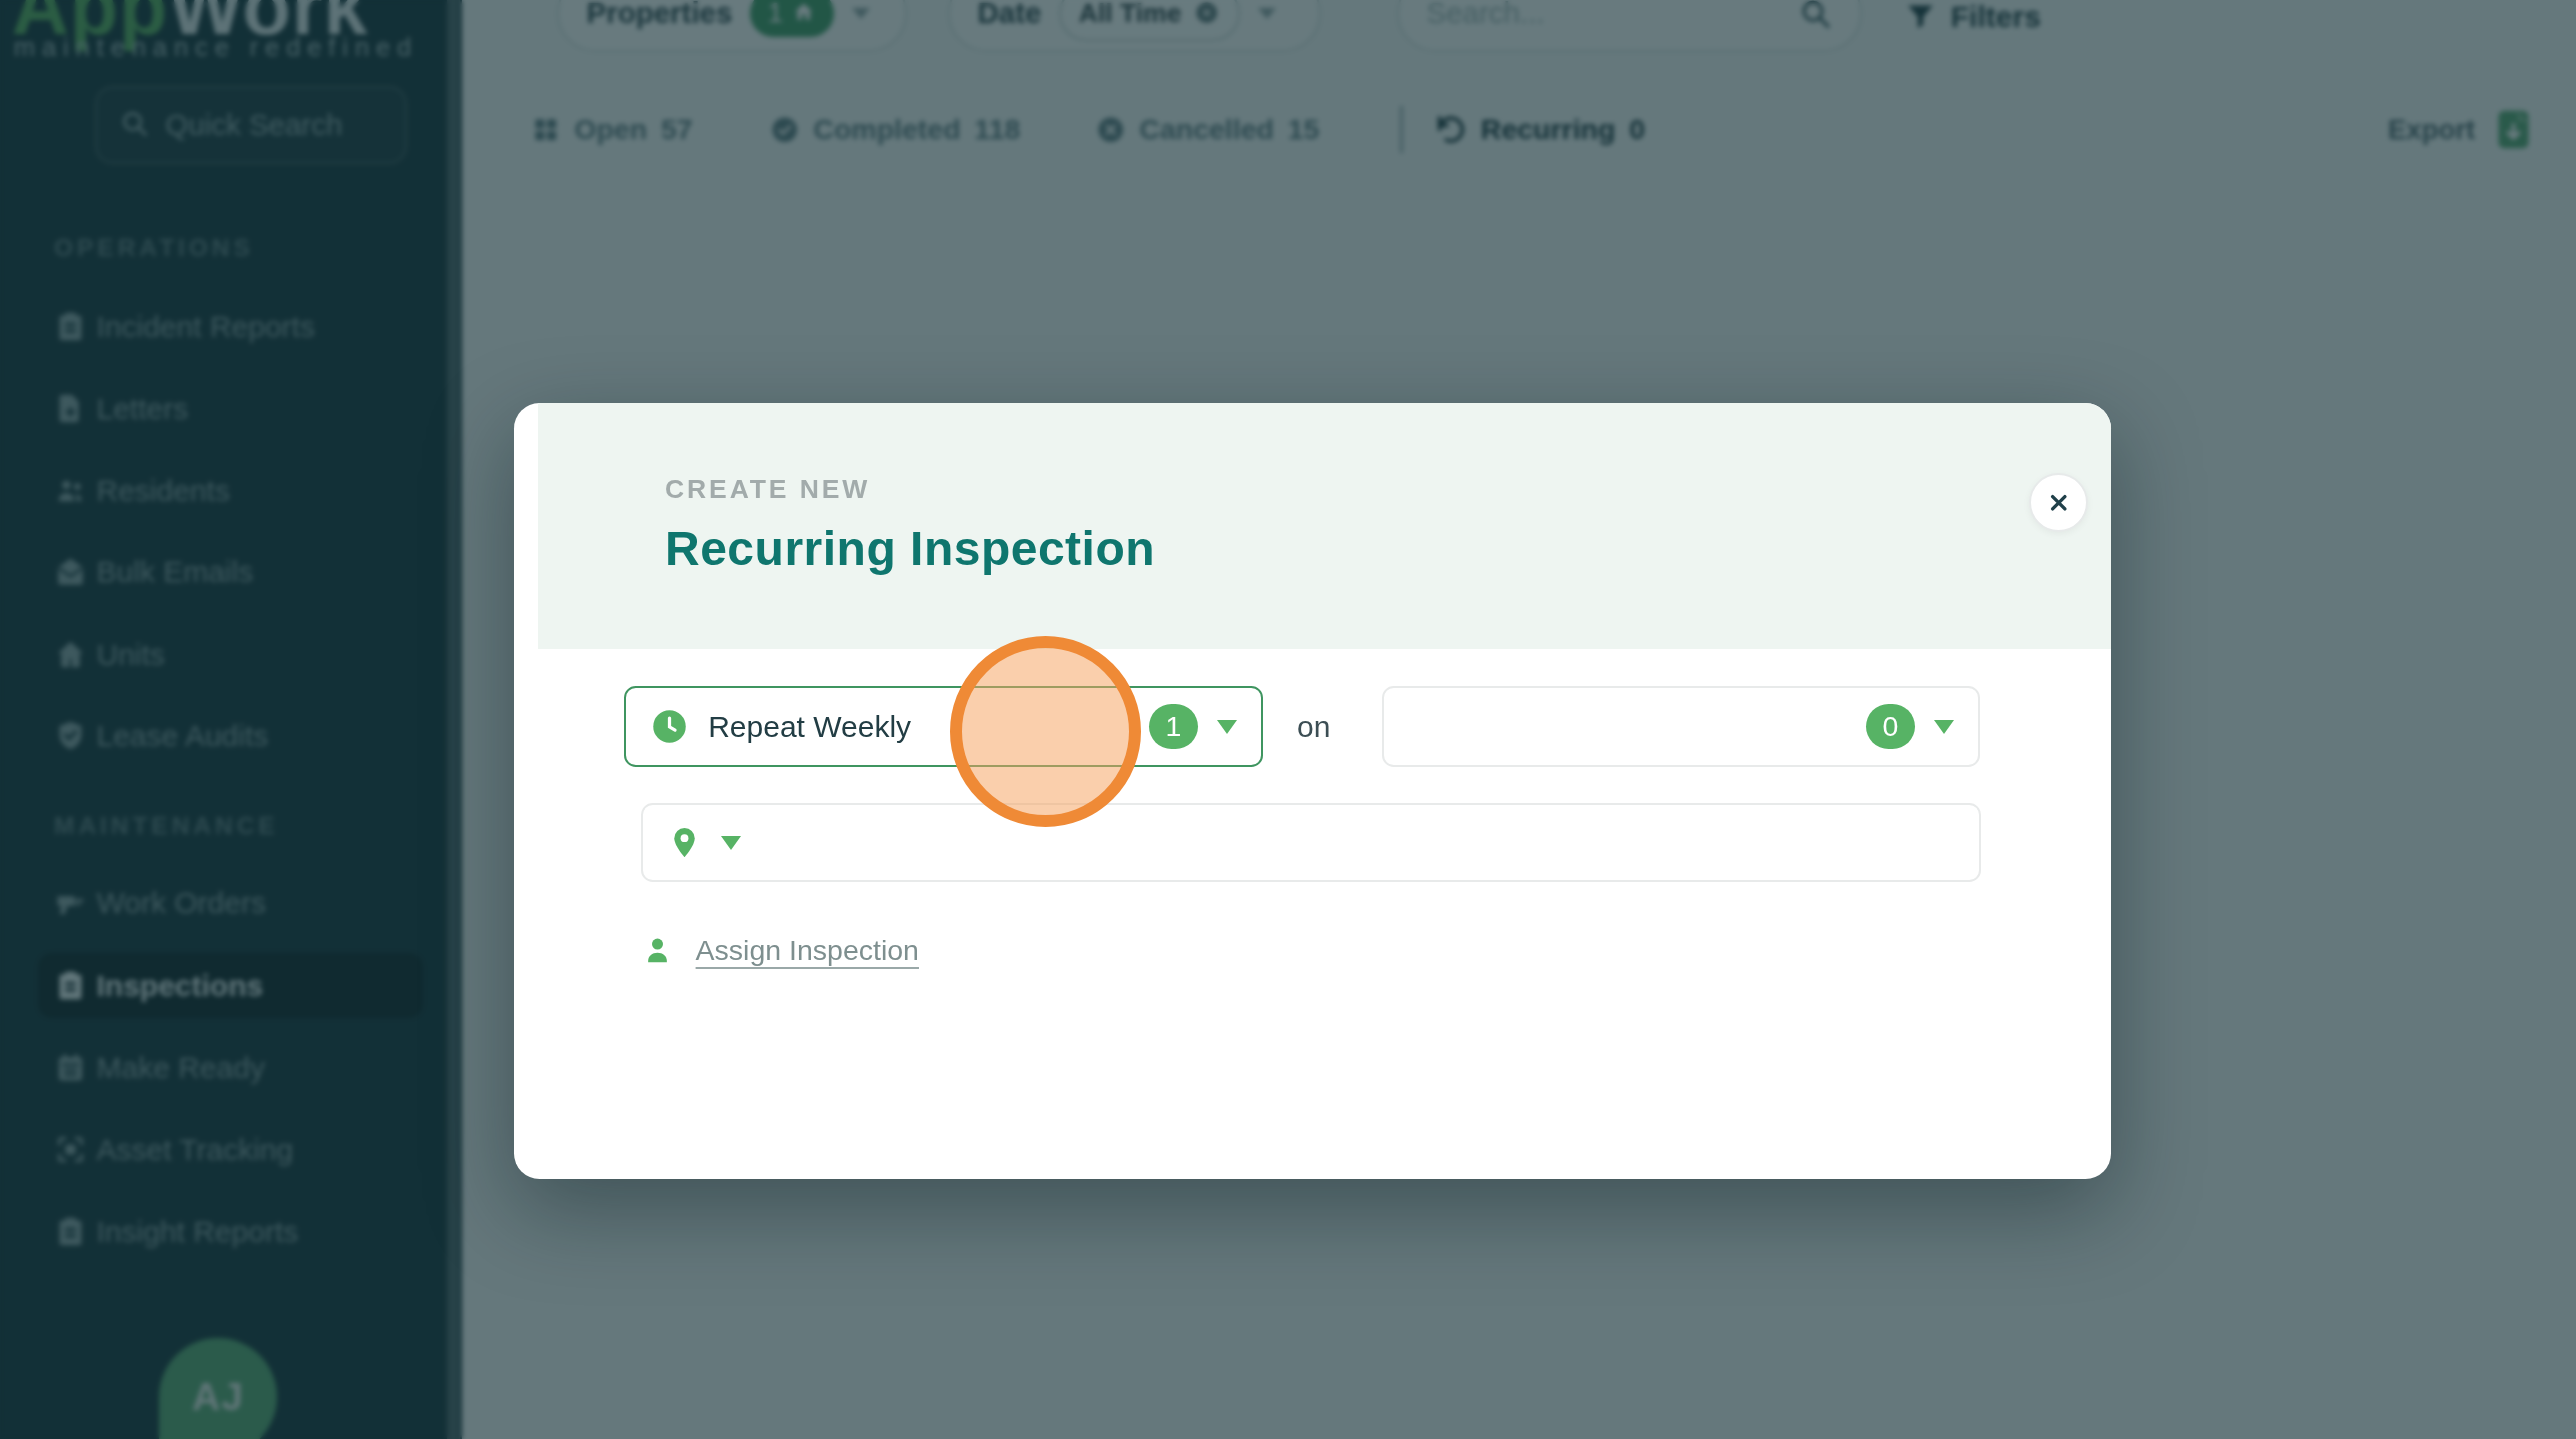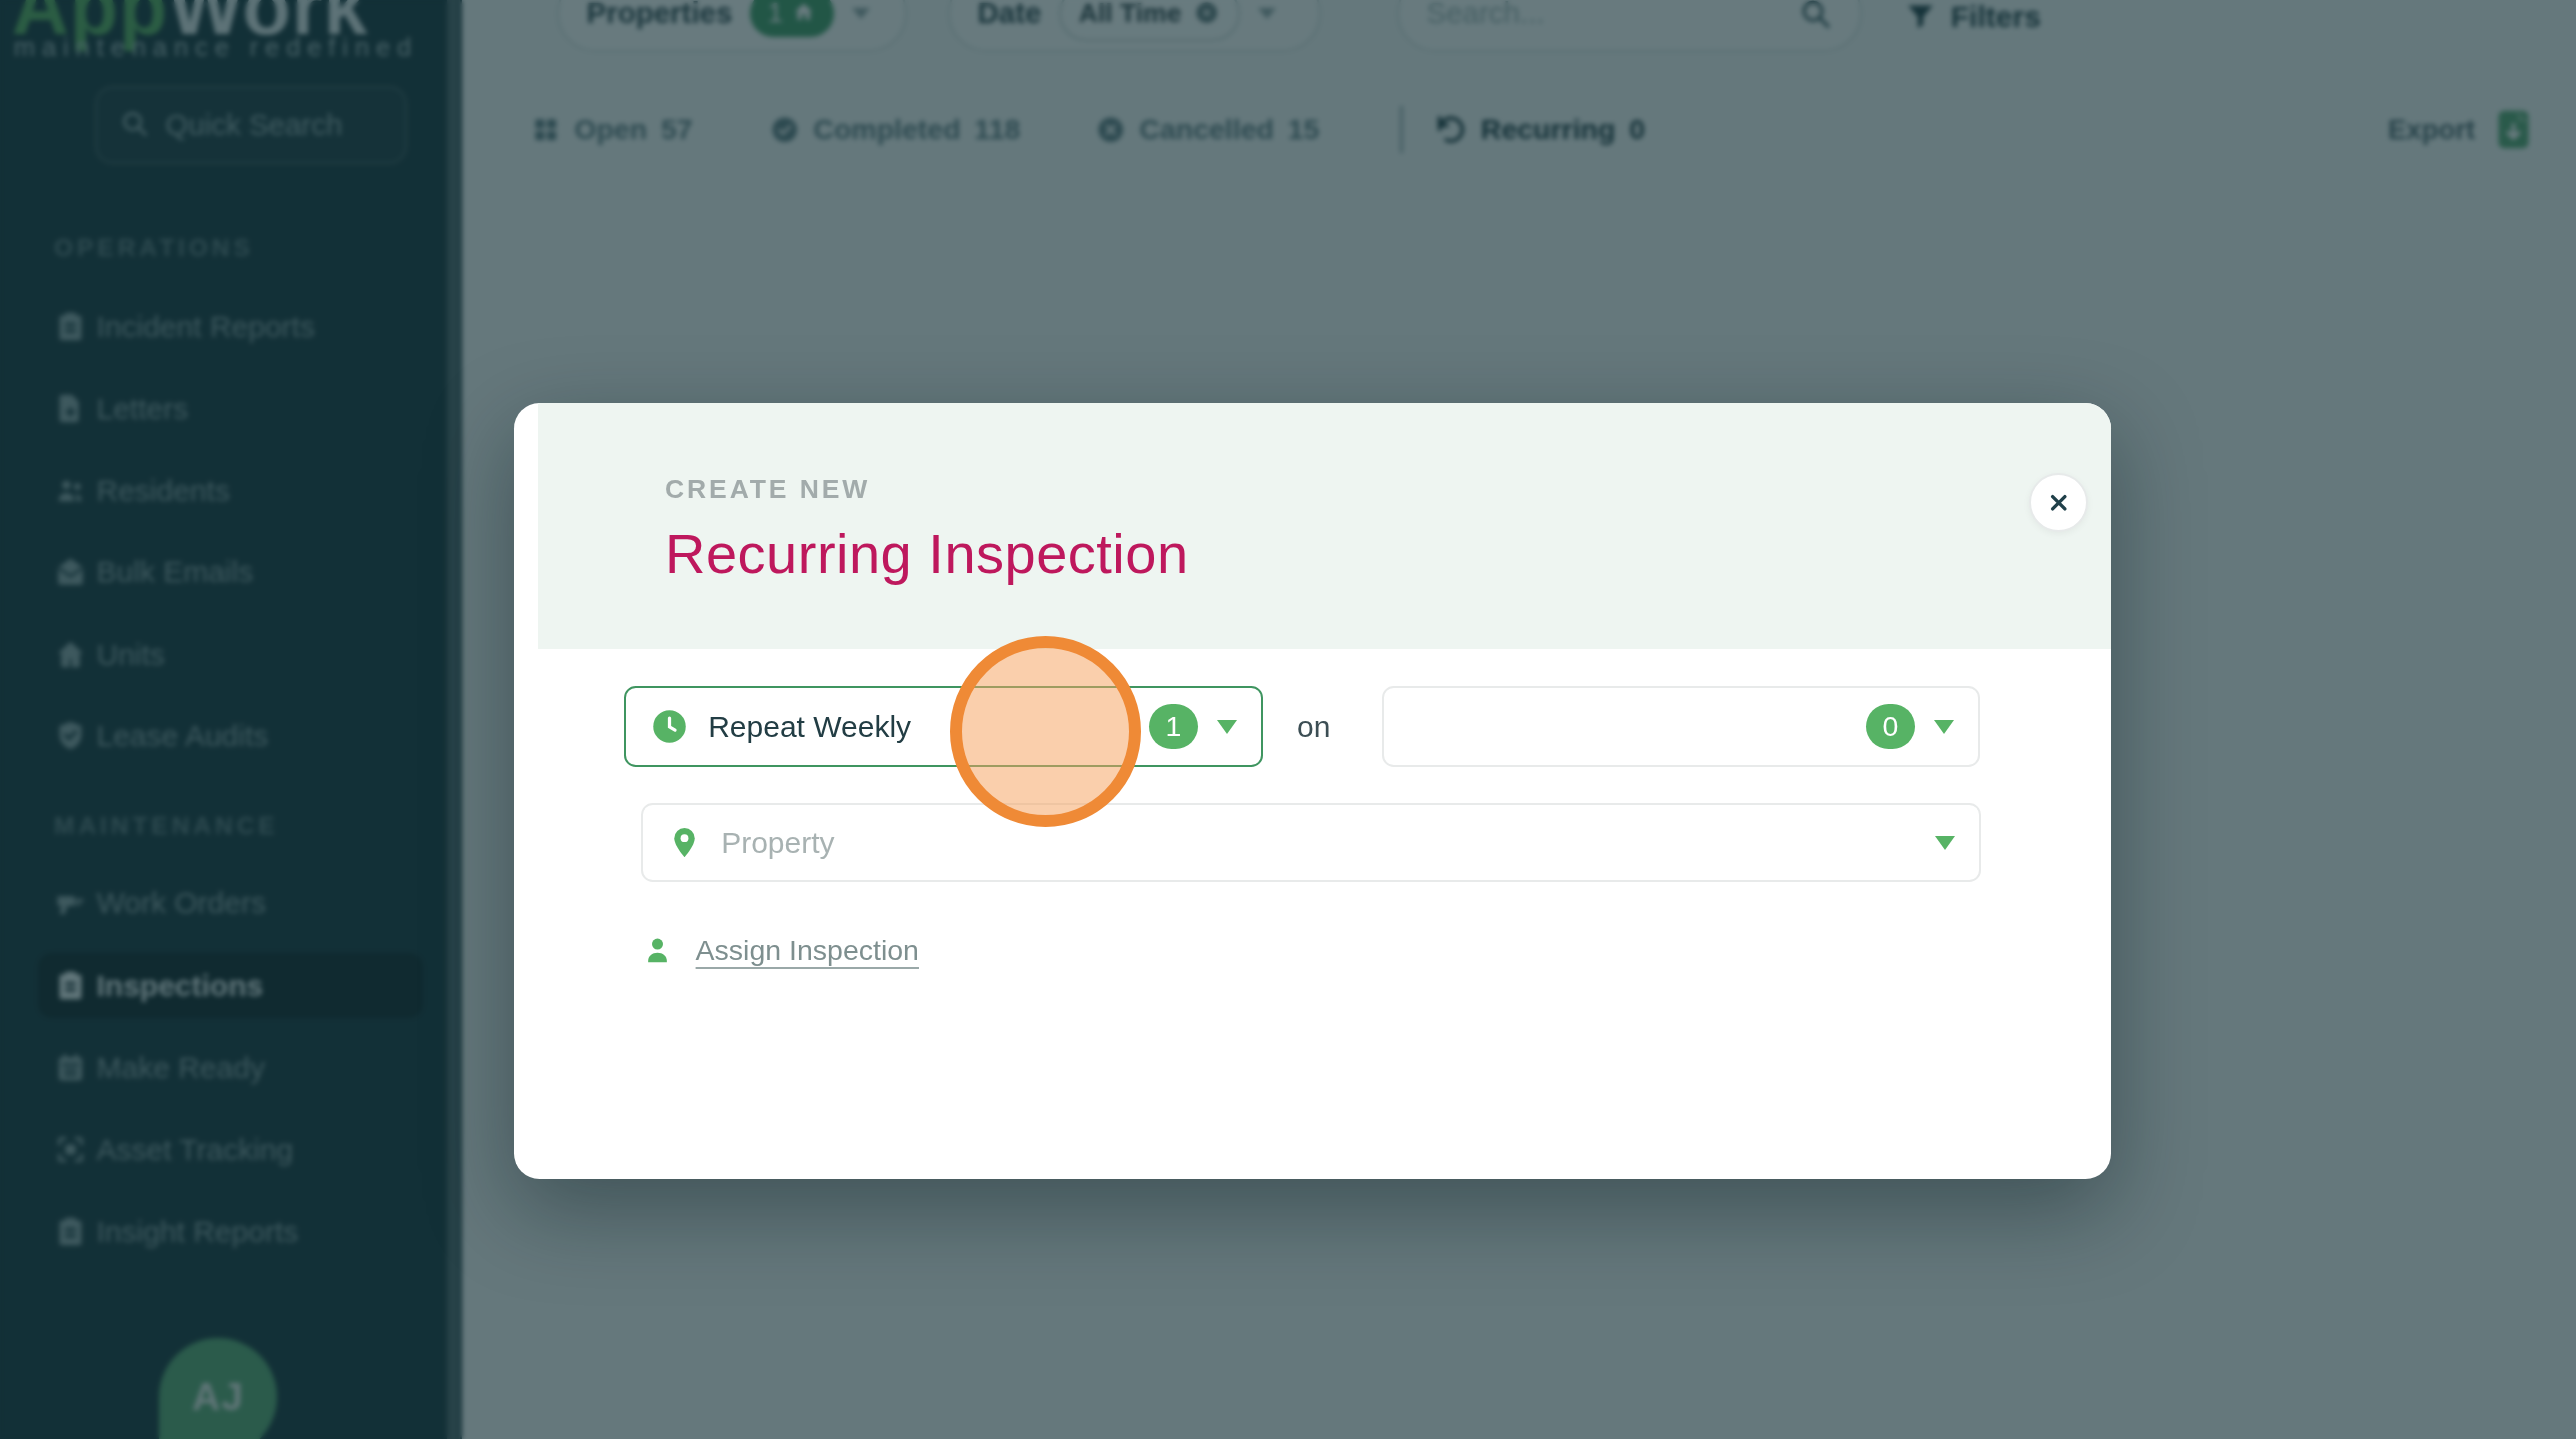--- a/index.html
+++ b/index.html
@@ -40,21 +40,21 @@
   .tab-divider { position:absolute; left:938px; top:106px; width:2.9px; height:47px; background:#9db0b4; }
   .export { position:absolute; left:1926px; top:100px; height:59px; display:flex; align-items:center; gap:15.7px; font-size:27.5px; font-weight:600; color:#4b656d; cursor:pointer; }
 
   
   .overlay { position:absolute; inset:0; background:rgba(18,46,52,0.63); backdrop-filter:blur(2.9px); z-index:10; }
 
   
   .modal { position:absolute; left:514px; top:403px; width:1597px; height:776px; background:#fff; border-radius:25.5px; box-shadow:0 29.5px 88px rgba(8,28,33,0.40); z-index:20; overflow:hidden; }
   .modal-header { position:relative; height:246px; background:#eef5f1; padding:71px 0 0 127px;margin-left:24px; }
   .eyebrow { font-size:26.5px; letter-spacing:2.9px; color:#a2abab; font-weight:600; }
-  .mtitle { font-size:56px; color:#be185d; font-weight:400; margin-top:15.7px; letter-spacing:0.5px; }
+  .mtitle { font-size:48px; color:#0f766e; font-weight:700; margin-top:15.7px; letter-spacing:0.5px; }
   .close-btn { position:absolute; left:1491px; top:70px; width:59px; height:59px; border-radius:50%; background:#fff; border:2.9px solid #e7eaea; display:flex; align-items:center; justify-content:center; cursor:pointer; box-shadow:0 2px 7.9px rgba(0,0,0,0.05); }
 
   .field { position:absolute; display:flex; align-items:center; background:#fff; border-radius:11.8px; padding:0 23.6px; gap:19.6px; }
   .f-repeat { left:110px; top:283px; width:639px; height:81px; border:2.9px solid #3f9560; }
   .f-weekday { left:868px; top:283px; width:598px; height:81px; border:2.9px solid #e8eaea; justify-content:flex-end; }
   .f-property { left:127px; top:400px; width:1340px; height:79px; border:2.9px solid #e8eaea; }
   .field .val { font-size:30px; color:#223d44; flex:1 1 auto; }
   .field .ph { font-size:30px; color:#a8b2b2; flex:1 1 auto; }
   .badge { min-width:49px; height:45px; border-radius:22.6px; background:#57b365; color:#fff; font-size:28.5px; display:flex; align-items:center; justify-content:center; padding:0 13.8px; }
   .tri-green { width:0; height:0; border-left:10.8px solid transparent; border-right:10.8px solid transparent; border-top:14.7px solid #57b365; }
@@ -323,21 +323,20 @@
     <div class="field f-weekday">
       <span class="badge">0</span>
       <span class="tri-green"></span>
     </div>
 
     <div class="field f-property">
       <svg width="35" height="35" viewBox="0 0 24 24">
           <path d="M12 2a7 7 0 0 1 7 7c0 5.2-7 13-7 13S5 14.2 5 9a7 7 0 0 1 7-7z" fill="#57b365"></path>
           <circle cx="12" cy="9" r="2.7" fill="#fff"></circle>
         </svg>
-      <span class="ph">Property</span>
       <span class="tri-green"></span>
     </div>
 
     <div class="assign">
       <svg width="33" height="33" viewBox="0 0 24 24">
           <circle cx="12" cy="7.3" r="4" fill="#57b365"></circle>
           <path d="M5.2 19.6c0-3.4 3-5.9 6.8-5.9s6.8 2.5 6.8 5.9v.9H5.2z" fill="#57b365"></path>
         </svg>
       <span class="txt">Assign Inspection</span>
     </div>

